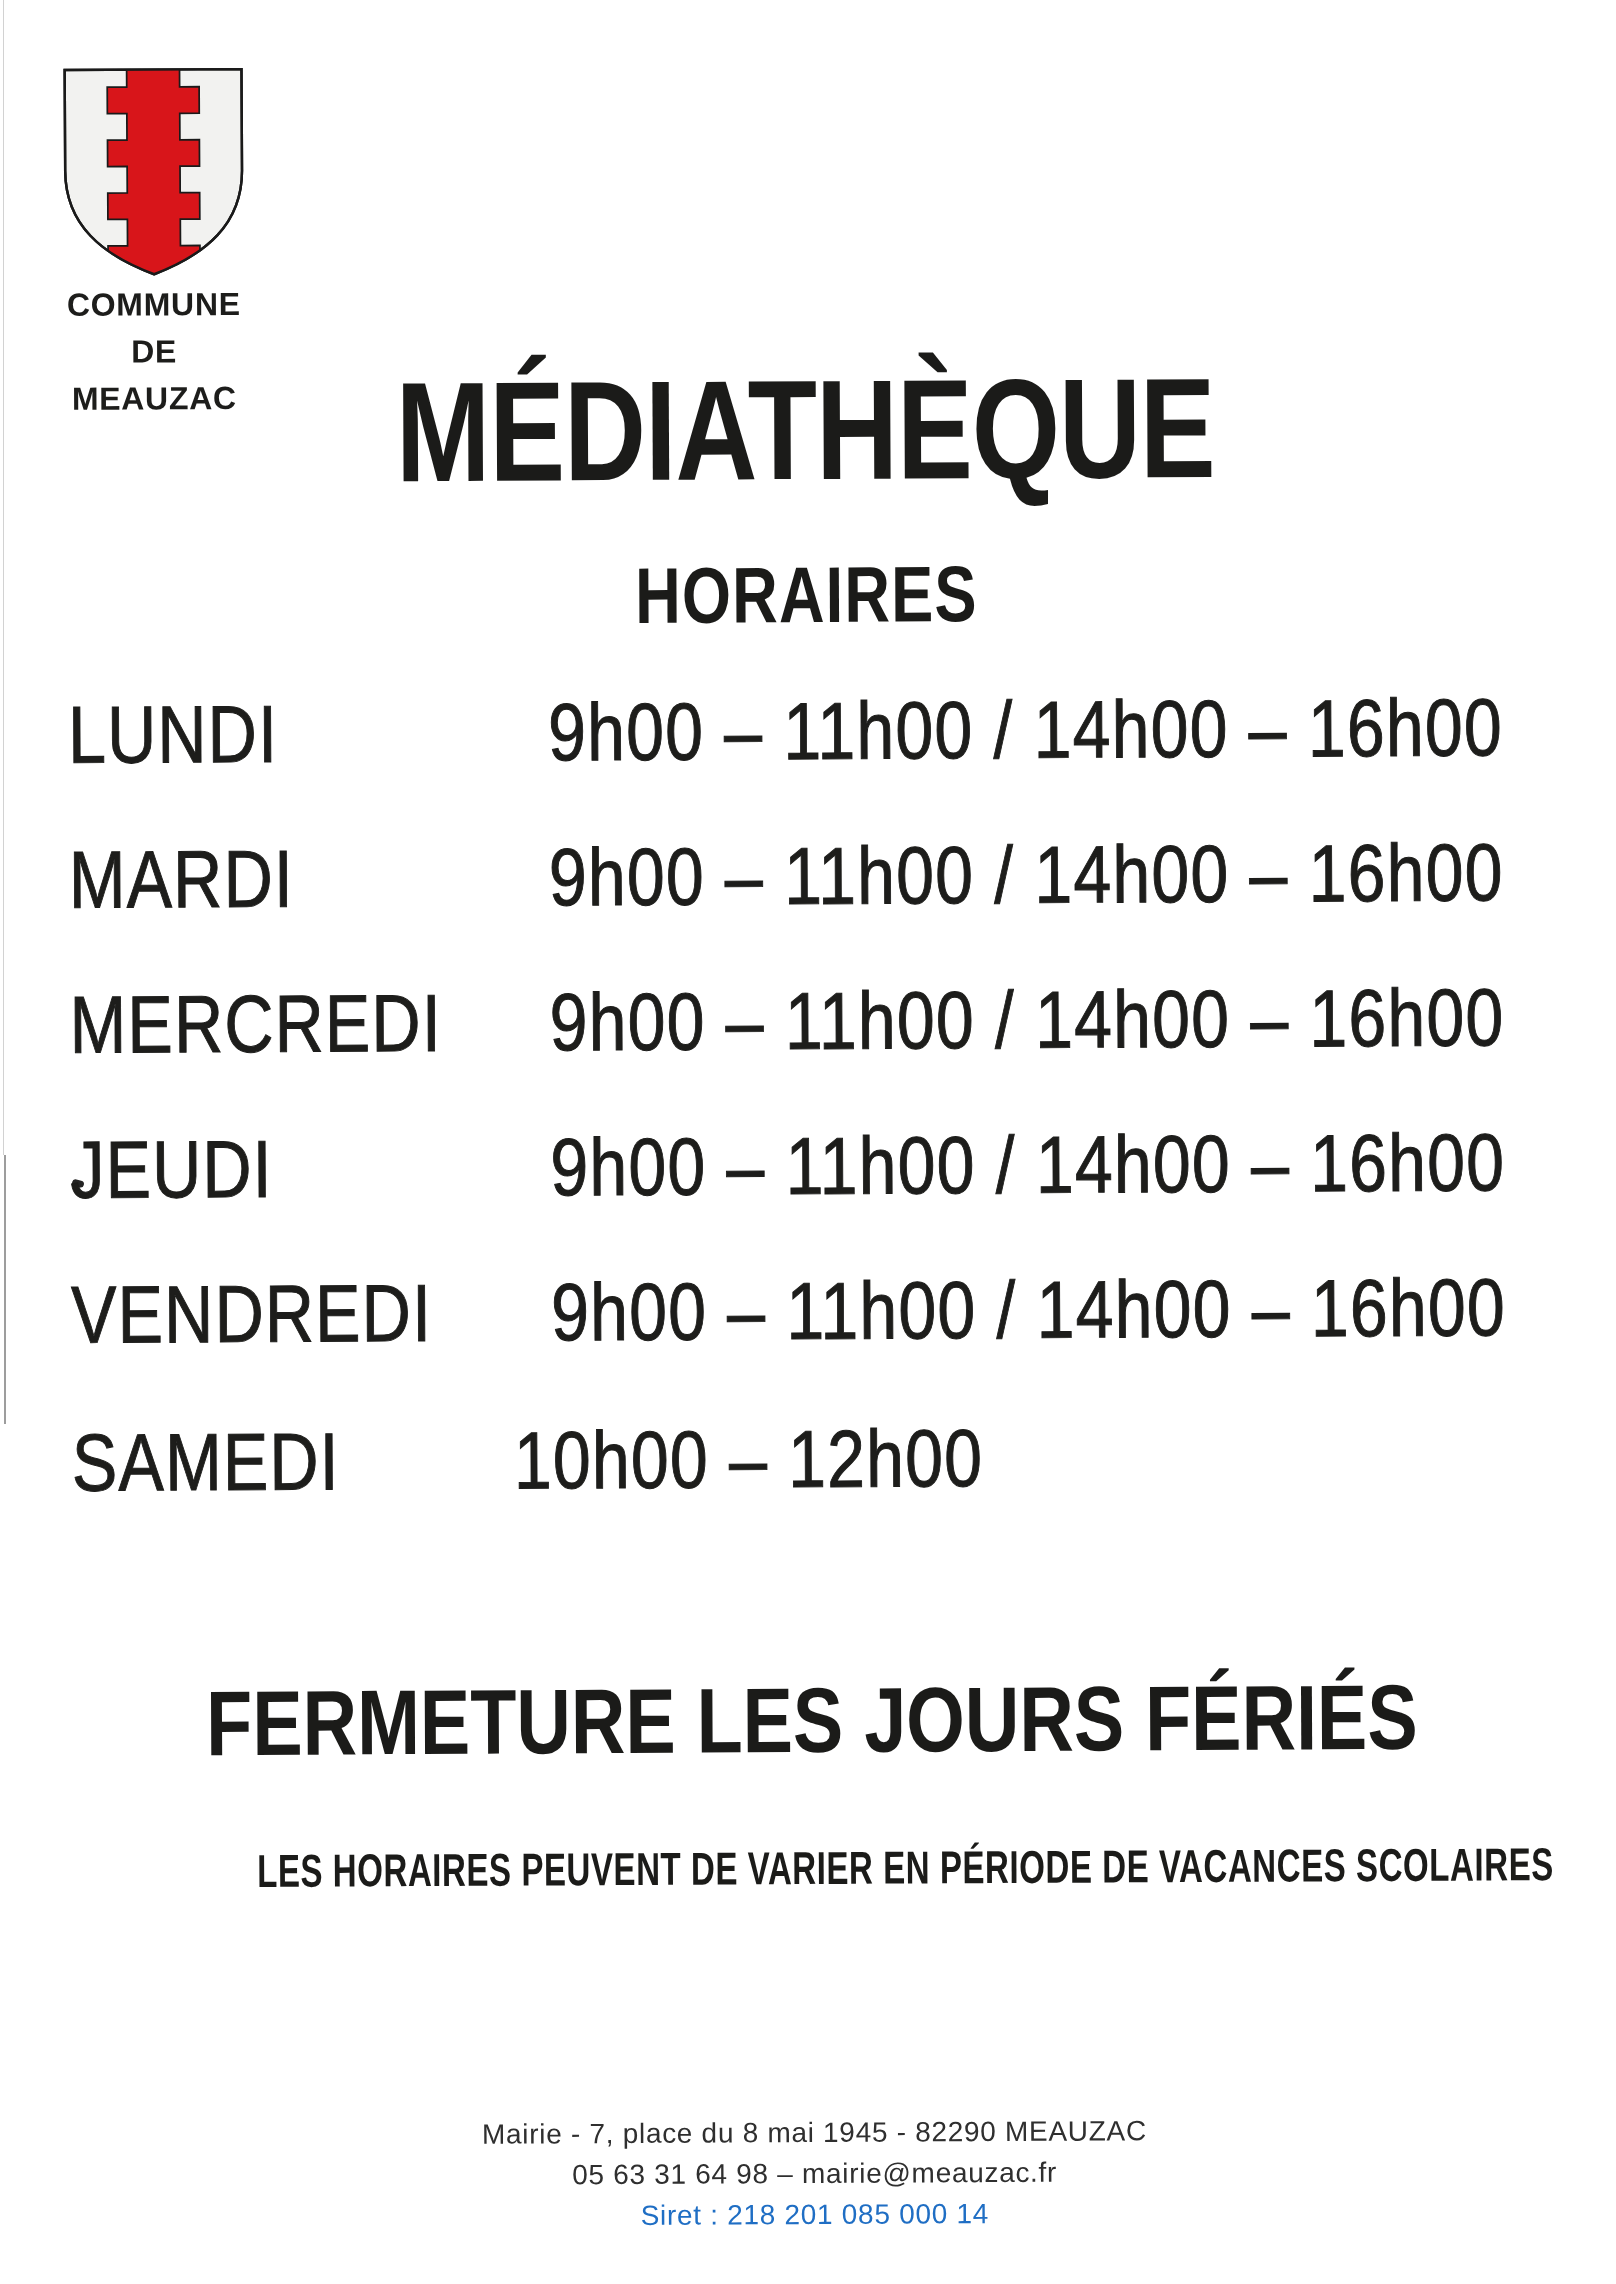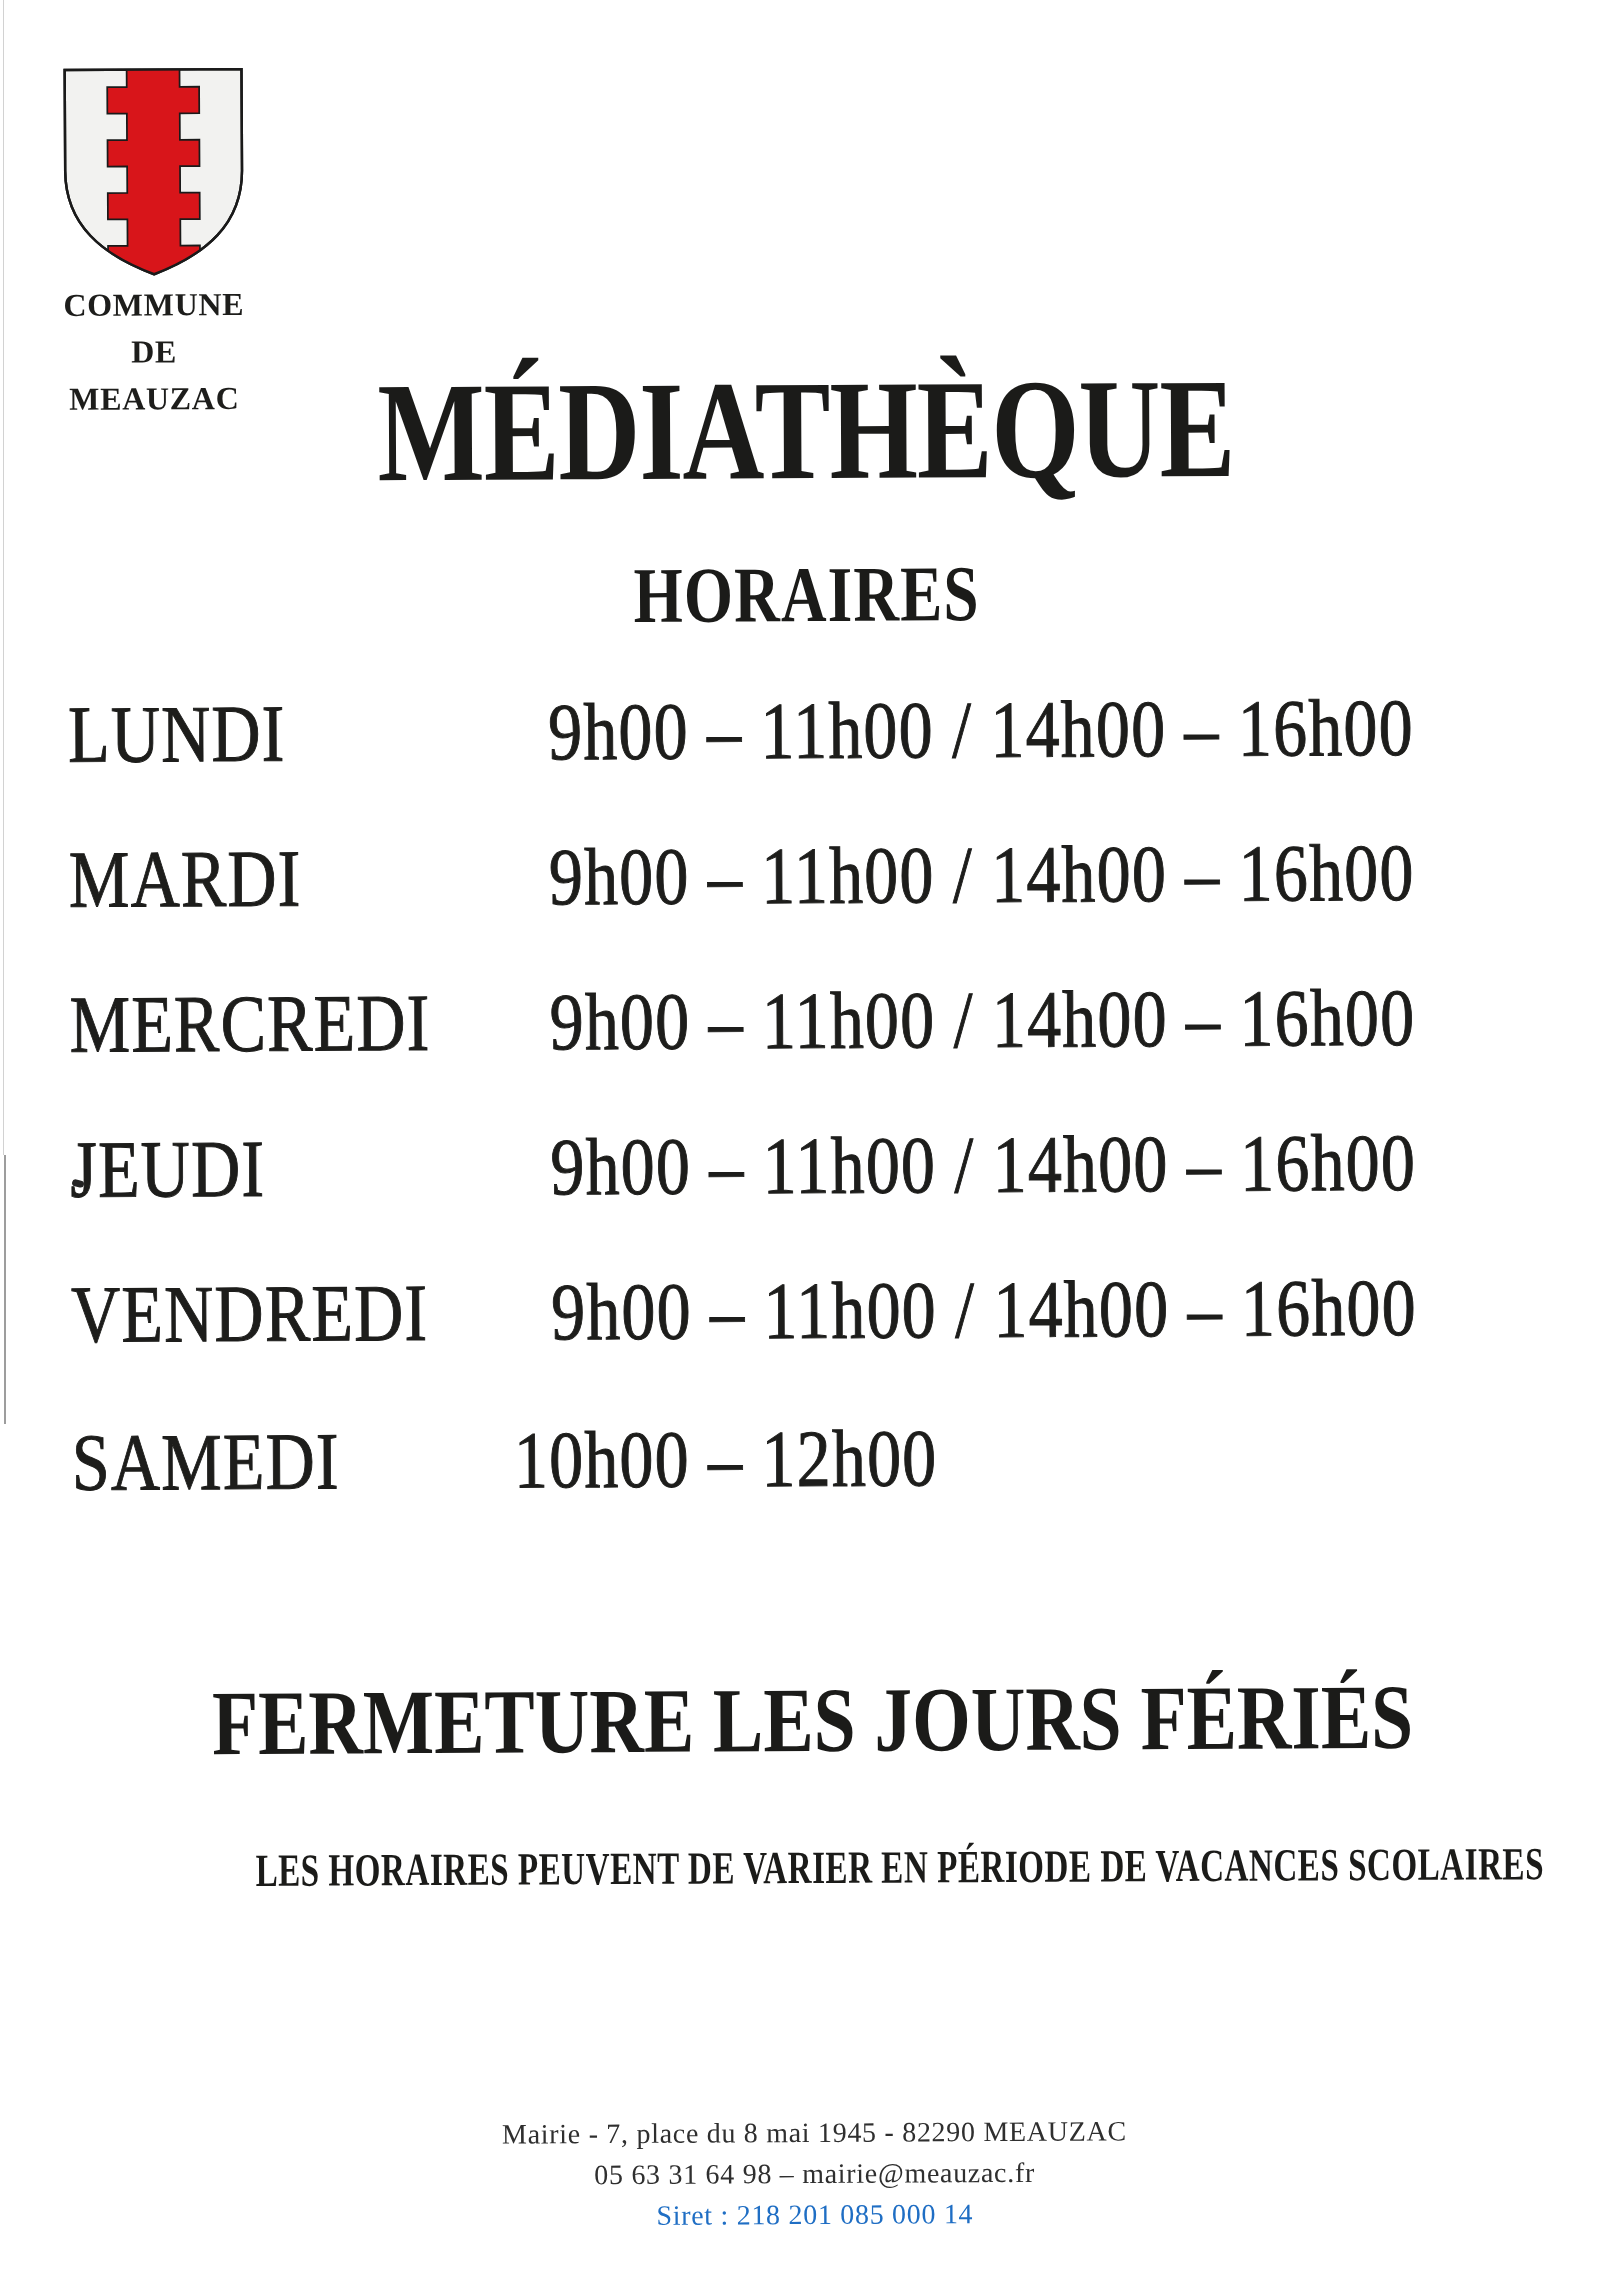--- a/index.html
+++ b/index.html
@@ -1,18 +1,18 @@
 <!DOCTYPE html>
 <html style="font-size:11px"><head>
 <meta charset="utf-8">
 <style>
   html,body{margin:0;padding:0;background:#e8e8e8;}
   .page{
     position:relative;width:1616px;height:2284px;background:#ffffff;
-    overflow:hidden;font-family:Liberation Serif, serif;color:#1d1d1b;
+    overflow:hidden;font-family:Liberation Sans, sans-serif;color:#1d1d1b;
   }
   .tilt{position:absolute;inset:0;transform:rotate(-0.3deg);transform-origin:50% 40%;}
 
   
   .scanline-a{position:absolute;left:2.8px;top:0;width:1.4px;height:1155px;background:#d2d2d2;}
   .scanline-b{position:absolute;left:3.5px;top:1155px;width:2.1px;height:269px;background:#9d9d9d;}
   .speck{position:absolute;left:72px;top:1180px;width:12.4px;height:7px;background:#242424;
          border-radius:3.5px;transform:rotate(14deg);}
 
   

